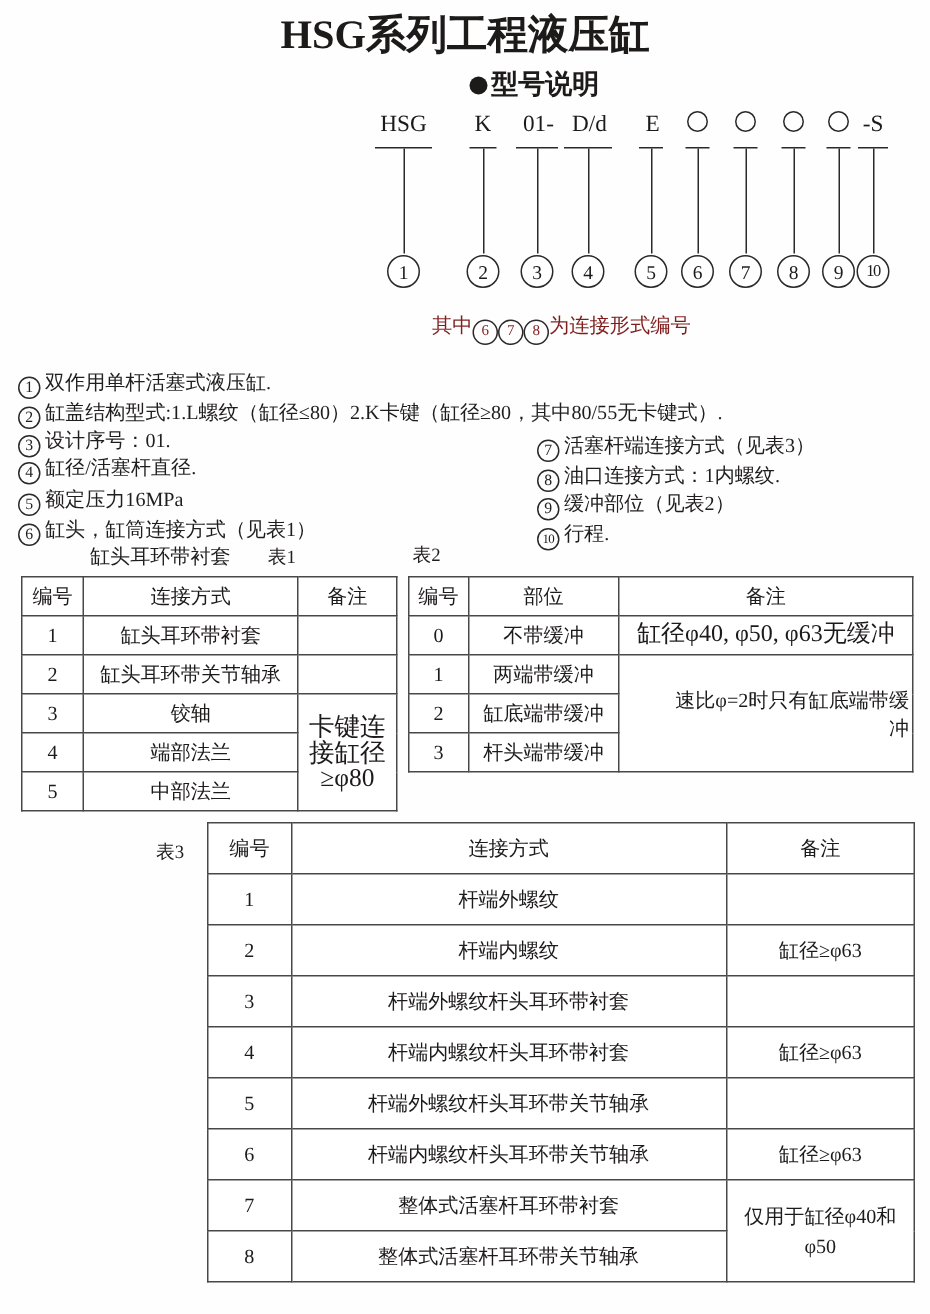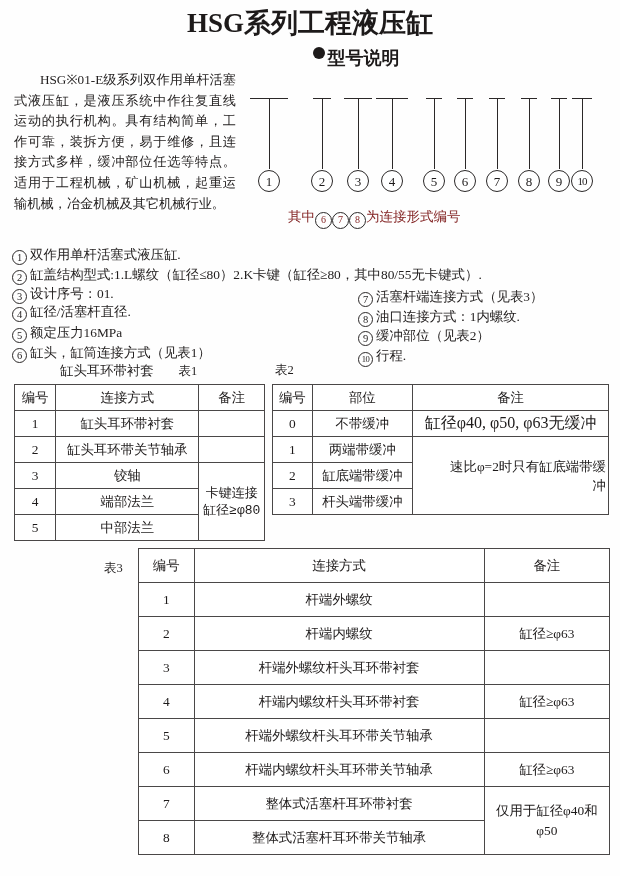--- a/index.html
+++ b/index.html
@@ -42,21 +42,21 @@
     width: 620px;
     text-align: center;
     padding-left: 92px;
     box-sizing: border-box;
   }
   .sub-title {
     font-size: 18px;
     font-weight: 700;
     color: #1d1a1a;
     display: inline-flex;
-    align-items: flex-start;
+    align-items: center;
     gap: 3px;
   }
   .bullet-dot {
     display: inline-block;
     width: 12px; height: 12px;
     border-radius: 50%;
     background: #1d1a1a;
     position: relative;
     top: 1px;
   }
@@ -198,24 +198,23 @@
     line-height: 1.15;
   }
   table.doc th { font-weight: 400; }
 
   #table1 { left: 14px; top: 384px; width: 251px; }
   #table1 td, #table1 th { height: 25px; }
   #table1 .c-no   { width: 38px; }
   #table1 .c-way  { width: 148px; }
   #table1 .c-note { width: 63px; }
   #table1 .merged-note {
-    font-size: 13px;
+    font-size: 17px;
     line-height: 17px;
     padding: 0 1px;
-    font-family: Liberation Mono, monospace;
   }
 
   #table2 { left: 272px; top: 384px; width: 337px; }
   #table2 td, #table2 th { height: 25px; }
   #table2 .c-no   { width: 38px; }
   #table2 .c-pos  { width: 109px; }
   #table2 .c-note { width: 188px; }
   #table2 .note-small { font-size: 16px; }
   #table2 .merged-note { line-height: 19px; text-align: right; padding-left: 28px; }
 
@@ -234,23 +233,34 @@
   <div class="title-row">
     <div class="main-title">HSG系列工程液压缸</div>
   </div>
   <div class="sub-title-wrap">
     <span class="sub-title">
       <span class="bullet-dot"></span>
       <span>型号说明</span>
     </span>
   </div>
 
-  <div class="intro">HSG※01-E级系列双作用单杆活塞式液压缸，是液压系统中作往复直线运动的执行机构。具有结构简单，工作可靠，装拆方便，易于维修，且连接方式多样，缓冲部位任选等特点。适用于工程机械，矿山机械，起重运输机械，冶金机械及其它机械行业。</div>
 
   <div class="model-diagram">
+    <div class="code-tokens" id="code-tokens">
+        <span class="token" style="left: 8px; width: 42px;">HSG</span>
+        <span class="token" style="left: 72px; width: 20px;">K</span>
+        <span class="token" style="left: 104px; width: 30px;">01-</span>
+        <span class="token" style="left: 136px; width: 34px;">D/d</span>
+        <span class="token" style="left: 186px; width: 18px;">E</span>
+        <span class="token" style="left: 216px; width: 18px;"><span class="circ-o"></span></span>
+        <span class="token" style="left: 248px; width: 18px;"><span class="circ-o"></span></span>
+        <span class="token" style="left: 280px; width: 18px;"><span class="circ-o"></span></span>
+        <span class="token" style="left: 310px; width: 18px;"><span class="circ-o"></span></span>
+        <span class="token" style="left: 330px; width: 24px;">-S</span>
+      </div>
     <div id="code-lines">
         <div class="underbar" style="left: 10px; width: 38px; top: 24px;"></div>
         <div class="leader" style="left: 29px; top: 25px; height: 70px;"></div>
         <div class="underbar" style="left: 73px; width: 18px; top: 24px;"></div>
         <div class="leader" style="left: 82px; top: 25px; height: 70px;"></div>
         <div class="underbar" style="left: 104px; width: 28px; top: 24px;"></div>
         <div class="leader" style="left: 118px; top: 25px; height: 70px;"></div>
         <div class="underbar" style="left: 136px; width: 32px; top: 24px;"></div>
         <div class="leader" style="left: 152px; top: 25px; height: 70px;"></div>
         <div class="underbar" style="left: 186px; width: 16px; top: 24px;"></div>

